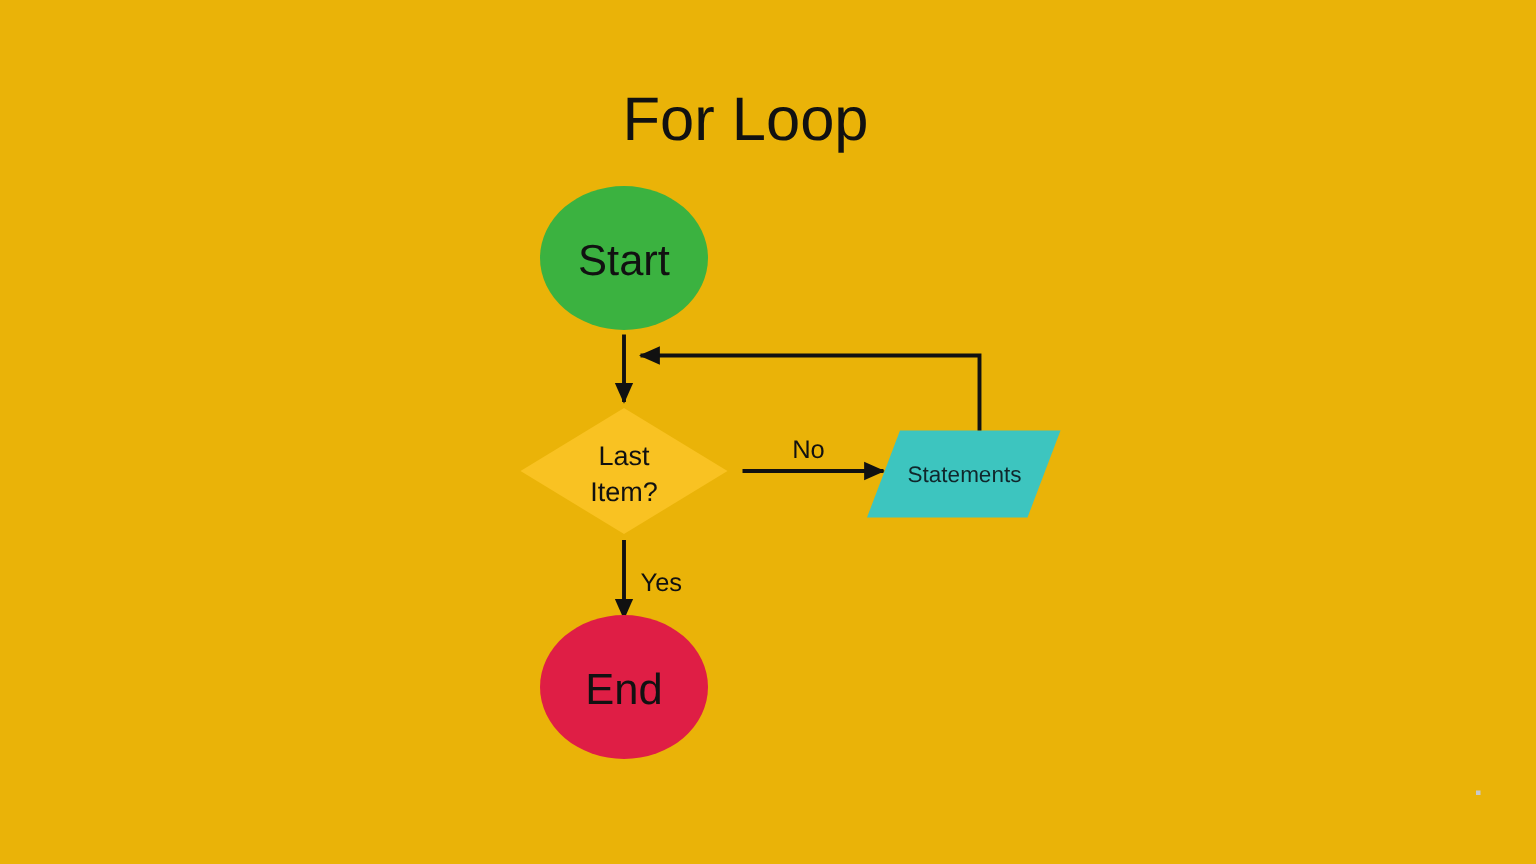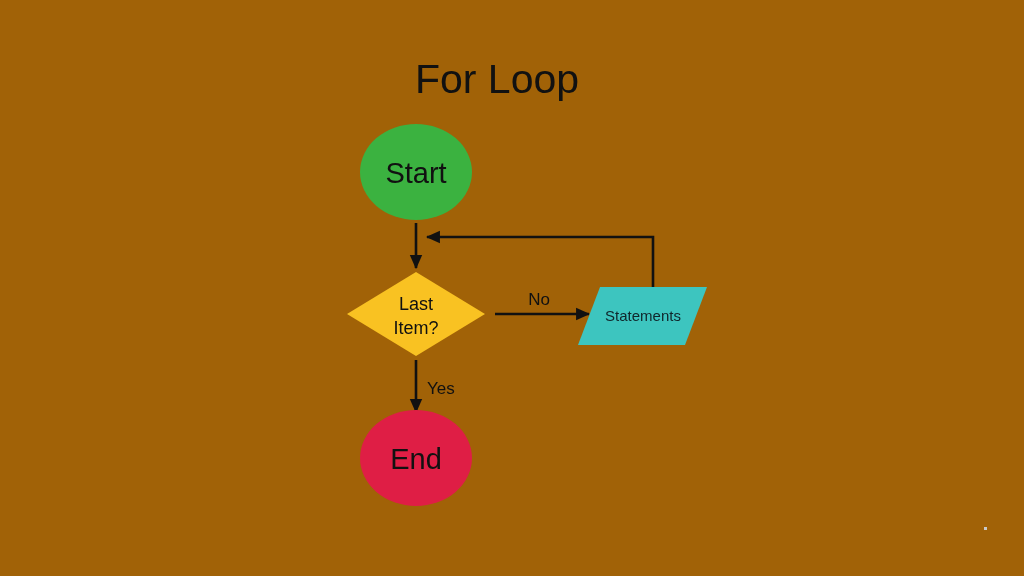--- a/index.html
+++ b/index.html
@@ -14,21 +14,21 @@
     overflow: hidden;
     font-family: "Liberation Sans", "DejaVu Sans", sans-serif;
     position: relative;
   }
   #canvas {
     position: absolute;
     left: 0;
     top: 0;
     width: 1024px;
     height: 576px;
-    background: #a16207;
+    background: #eab308;
   }
   #flow-svg {
     position: absolute;
     left: 0;
     top: 0;
     width: 1024px;
     height: 576px;
     display: block;
   }
   .diagram-title {

